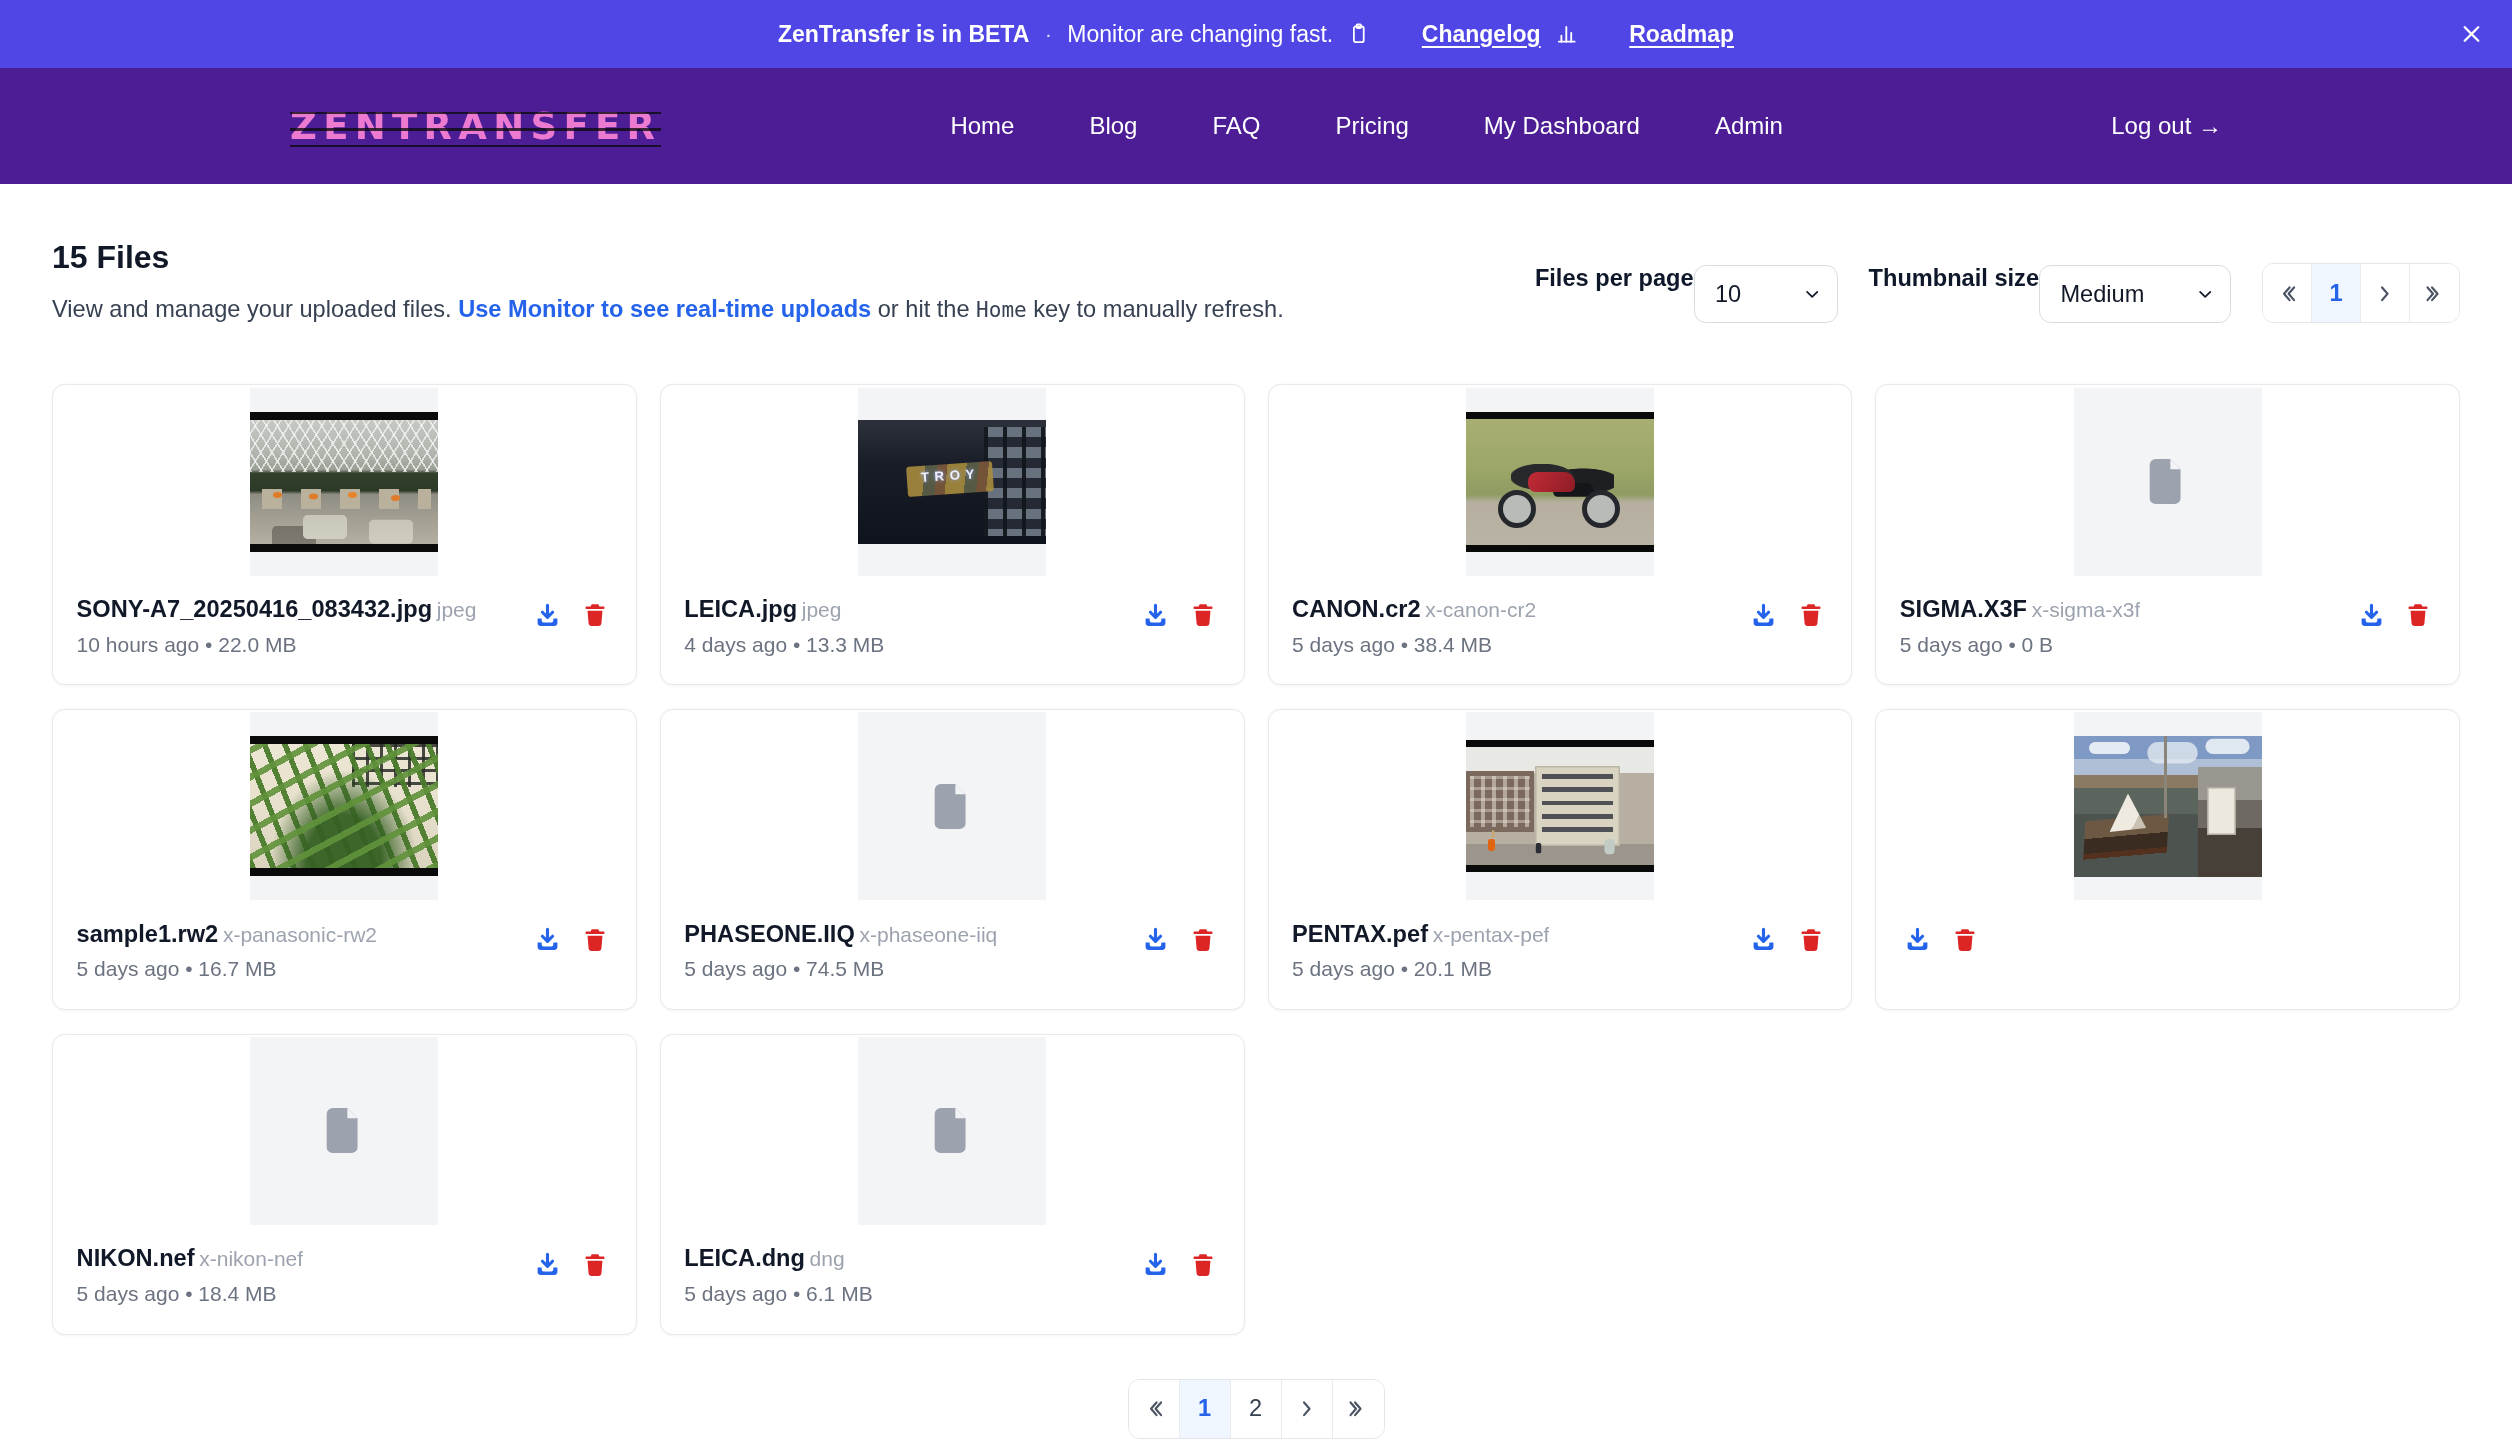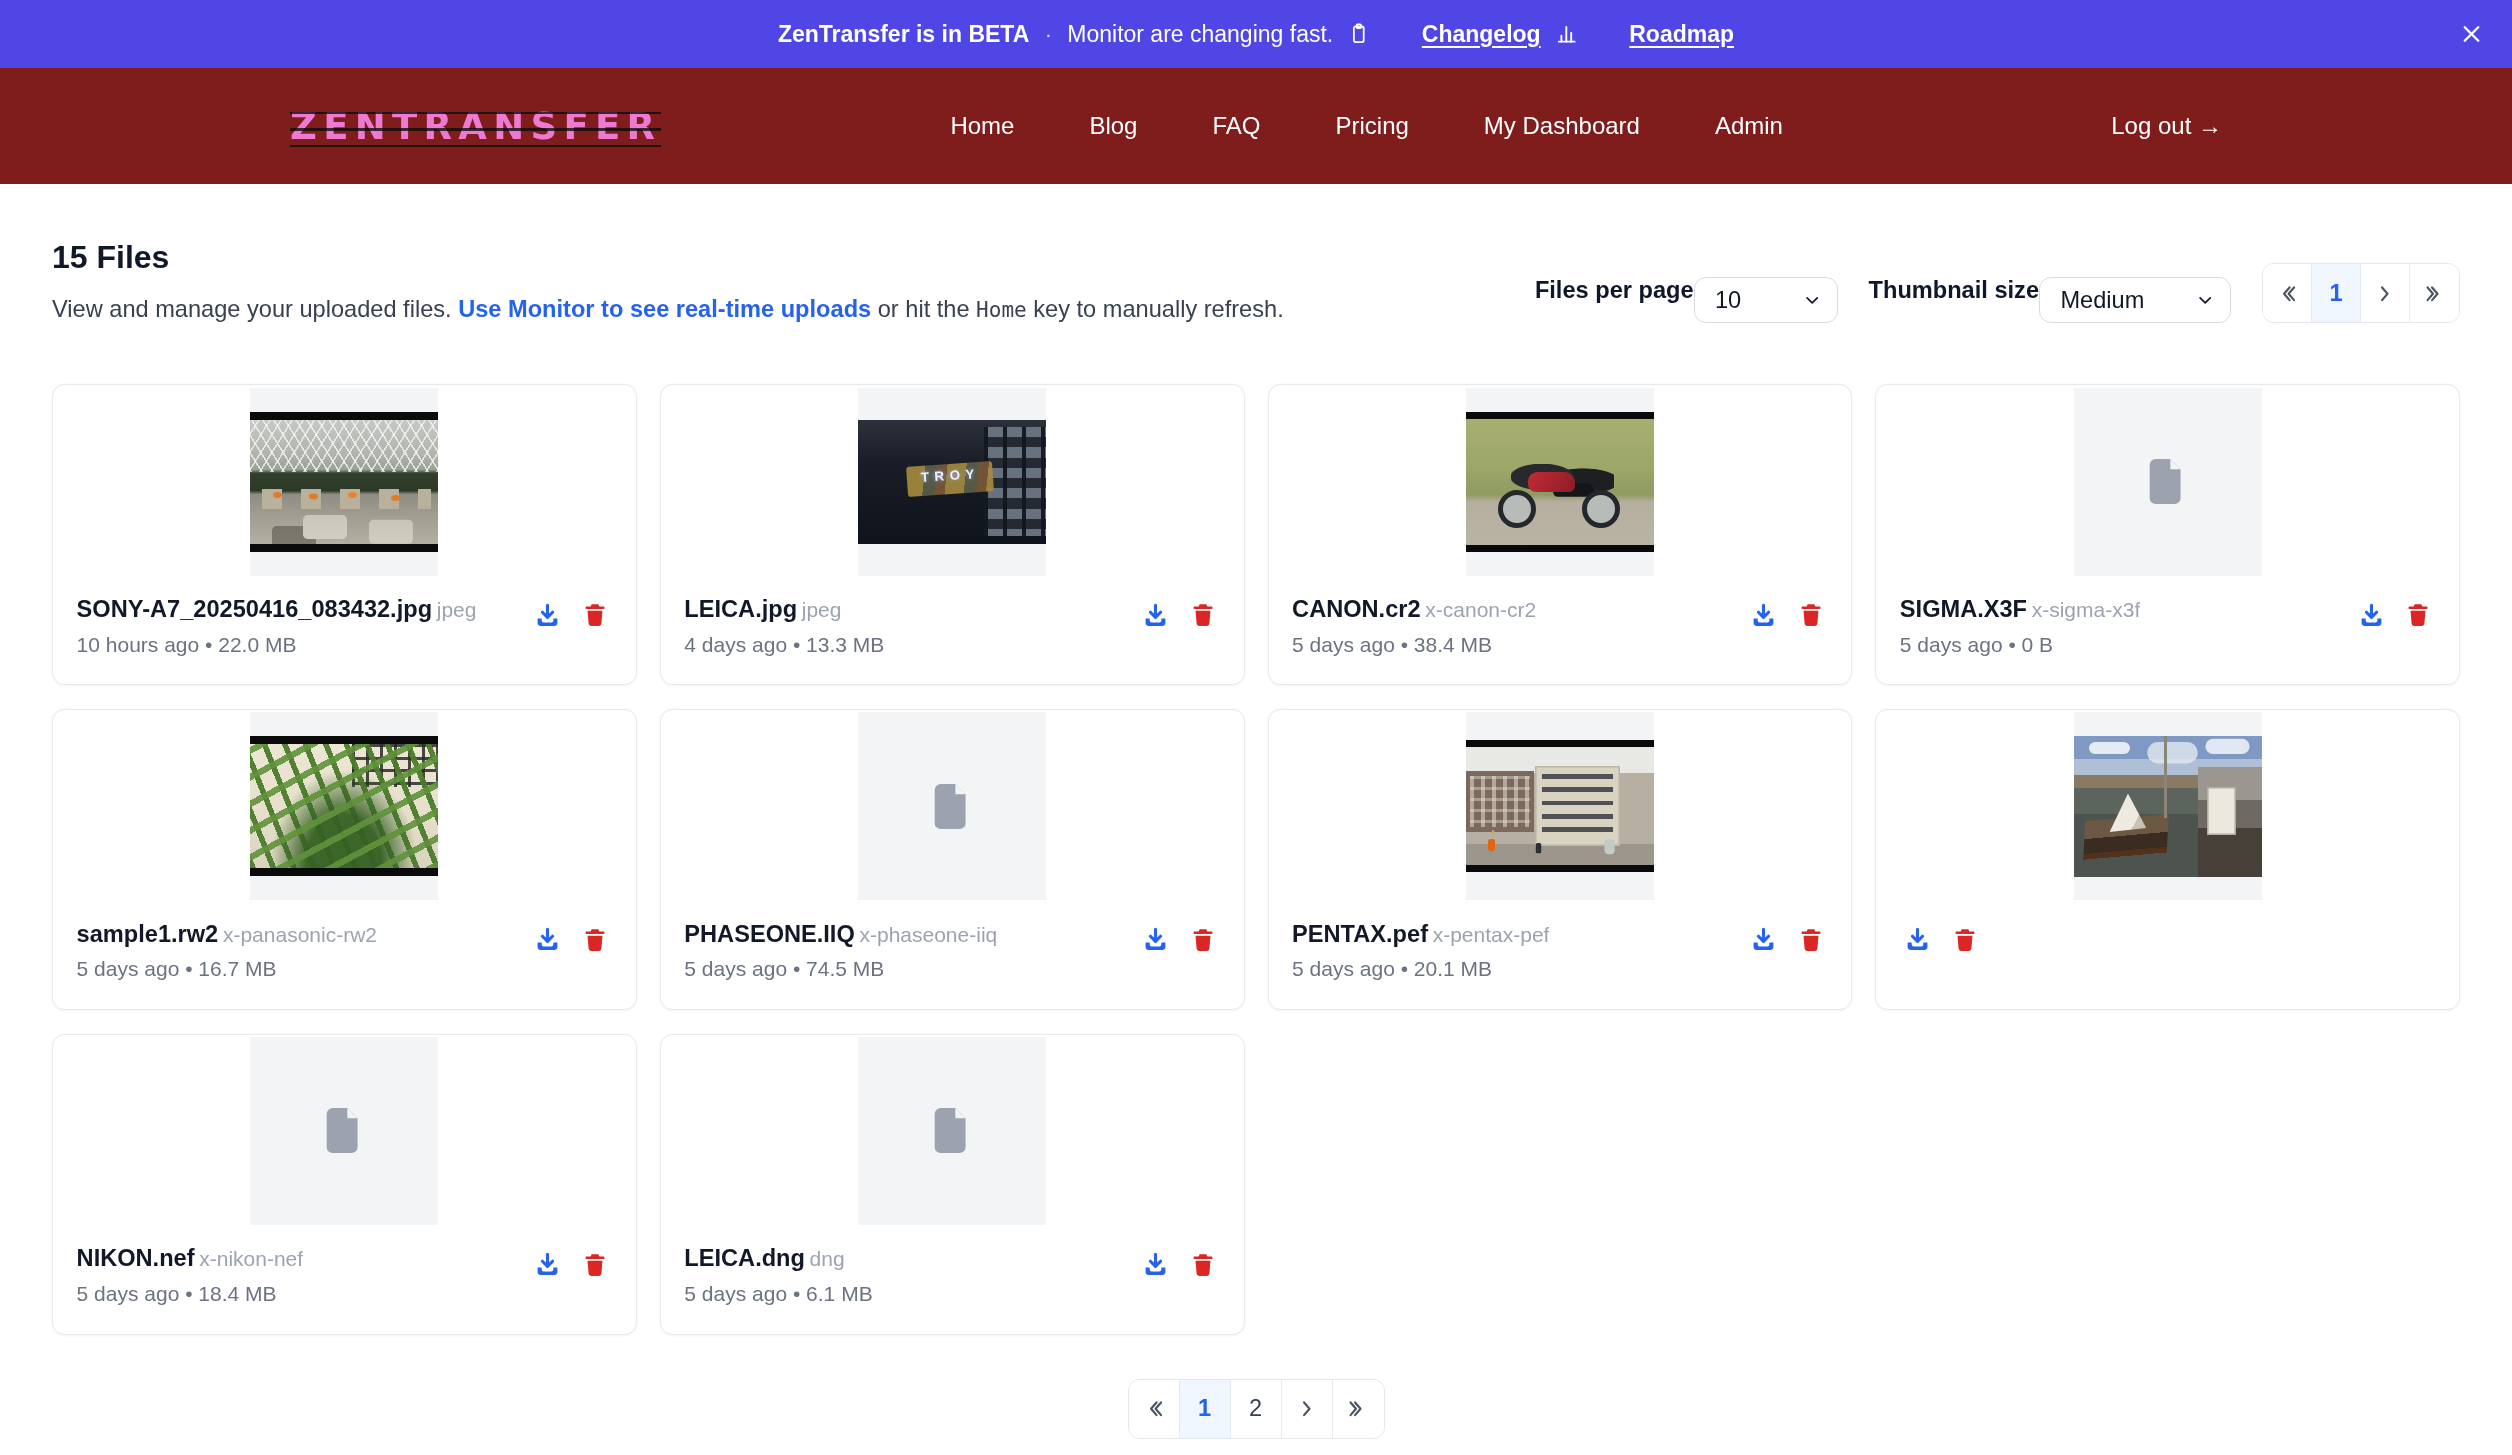--- a/index.html
+++ b/index.html
@@ -12,21 +12,21 @@
     font-size:23px; position:relative; }
   .banner b { font-weight:700; }
   .banner .sep { opacity:.85; font-size:20.4px; margin:0 1.6px; }
   .banner-link { color:#fff; display:inline-flex; align-items:center; gap:7px;
     font-weight:600; cursor:pointer; }
   .banner-link span { text-decoration:underline; text-underline-offset:3.9px;margin-left:44px; }
   .banner-close { position:absolute; right:27px; top:50%; transform:translateY(-50%);
     background:none; border:none; cursor:pointer; line-height:0; }
 
   
-  .nav { height:116px; background:#7f1d1d; display:flex; align-items:center;
+  .nav { height:116px; background:#4c1d95; display:flex; align-items:center;
     padding:0 290px; }
   .logo { position:relative; font-family:"DejaVu Sans", sans-serif; font-weight:800;
     font-size:37px; letter-spacing:6.3px; color:var(--logo-pink,#ec7ad0); cursor:pointer; }
   .logo::after { content:""; position:absolute; inset:0;
     background:repeating-linear-gradient(180deg, transparent 0 7px, rgba(11,11,12,.78) 7px 9.4px, transparent 9.4px 16.5px);
     pointer-events:none; }
   .nav-links { display:flex; gap:75px; margin-left:289px; }
   .nav-links a { color:#fff; font-size:24px; font-weight:500; text-decoration:none; cursor:pointer; }
   .logout { margin-left:auto; color:#fff; font-size:24px; font-weight:500; text-decoration:none; cursor:pointer; }
 
@@ -36,21 +36,21 @@
   .page-title { font-size:32px; font-weight:700; color:#111827; }
   .page-desc { margin-top:20.4px; font-size:23.6px; color:#374151; }
   .page-desc a { color:var(--link-blue,#2563eb); font-weight:600; text-decoration:none; cursor:pointer; }
   .kbd-word { font-family:"DejaVu Sans Mono", monospace; font-size:21px; }
 
   .controls { display:flex; gap:31px; align-items:flex-end; }
   .ctl { display:flex; flex-direction:row; }
   .ctl-label { font-size:23.6px; font-weight:700; color:#0f172a; margin-bottom:17.3px; }
   .select-wrap { position:relative; }
   .select-wrap select { appearance:none; -webkit-appearance:none;
-    height:46px; border:1.6px solid #d7dbe0; border-radius:11.8px; background:#fff;
+    height:58px; border:1.6px solid #d7dbe0; border-radius:11.8px; background:#fff;
     font-size:23.6px; color:#111827; padding:0 50px 0 20.4px; cursor:pointer;
     font-family:"Liberation Sans", sans-serif; }
   .sel-files { width:144px; } .sel-thumb { width:192px; }
   .select-chev { position:absolute; right:15.7px; top:50%; transform:translateY(-50%); pointer-events:none; line-height:0; }
 
   .pager { display:flex; border:1.6px solid #e2e5ea; border-radius:11.8px; overflow:hidden;
     height:60px; background:#fff; }
   .pager button { width:49px; height:100%; border:none; background:#fff; cursor:pointer;
     display:flex; align-items:center; justify-content:center; font-size:23.6px; color:#374151;
     border-right:0.8px solid #e8eaee; font-family:"Liberation Sans", sans-serif; }

